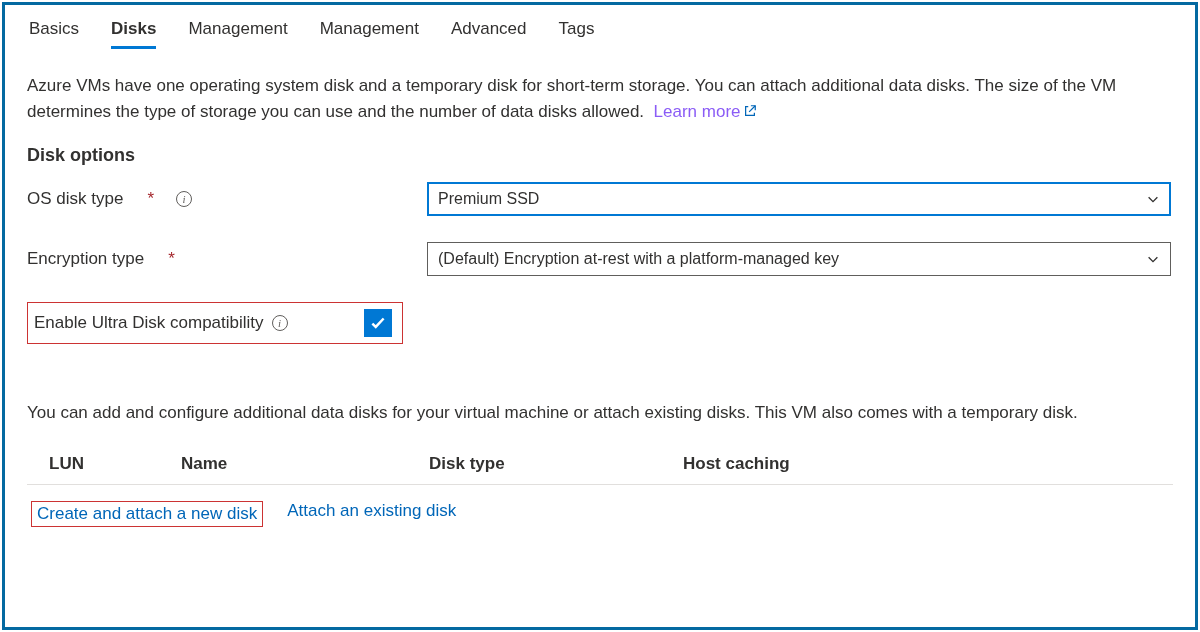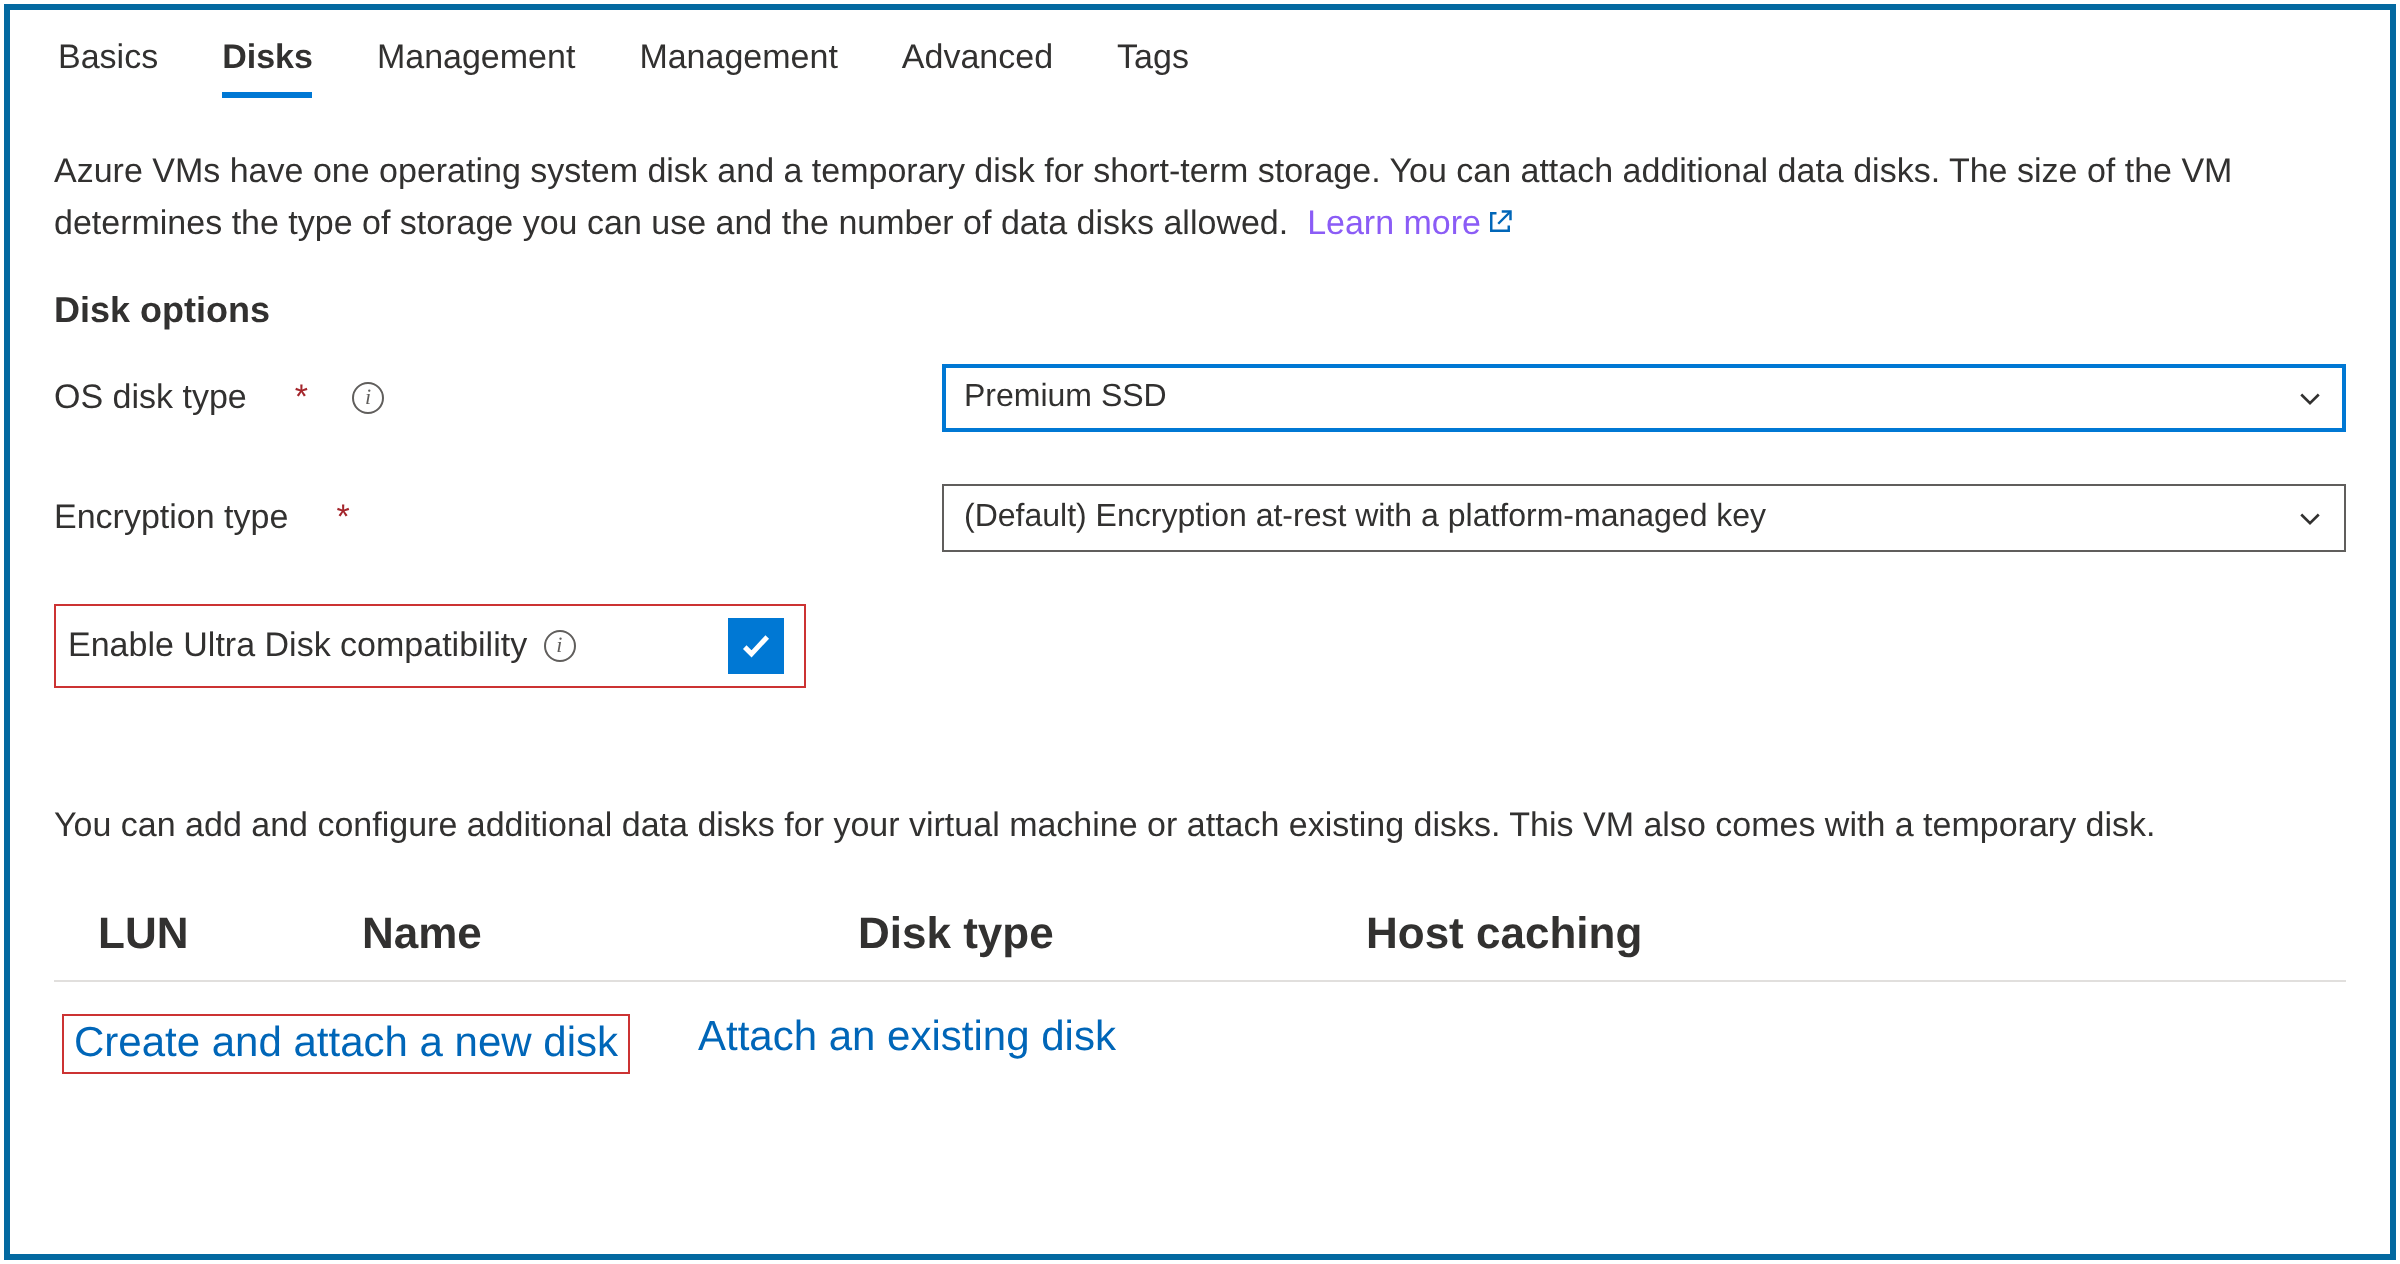--- a/index.html
+++ b/index.html
@@ -97,21 +97,20 @@
       max-width: 744px;
       height: 34px;
       border: 1px solid #605e5c;
       display: flex;
       align-items: center;
       justify-content: space-between;
       padding: 0 10px;
       font-size: 16px;
       cursor: pointer;
       background: #fff;
-      margin-left: 44px;
     }
     .select.focused {
       border: 2px solid #0078d4;
       padding: 0 9px;
     }
     .chev {
       width: 14px; height: 14px;
       flex-shrink: 0;
     }
     .ultra-row {
@@ -141,32 +140,32 @@
     .desc {
       font-size: 17px;
       line-height: 1.55;
       margin-bottom: 22px;
     }
     .table-header {
       display: flex;
       padding: 6px 0 10px 22px;
       border-bottom: 1px solid #e1dfdd;
       font-weight: 600;
-      font-size: 22px;
+      font-size: 17px;
     }
     .col-lun { width: 132px; }
     .col-name { width: 248px; }
     .col-size { width: 170px; }
     .col-type { width: 254px; }
     .col-cache { flex: 1; }
     .actions {
       display: flex;
       padding: 16px 0 0 4px;
-      gap: 34px;
-      font-size: 21px;
+      gap: 24px;
+      font-size: 17px;
     }
     .action-link {
       color: #0066b8;
       cursor: pointer;
     }
     .action-link.boxed {
       border: 1.5px solid #cc3333;
       padding: 2px 5px;
     }
   </style>

